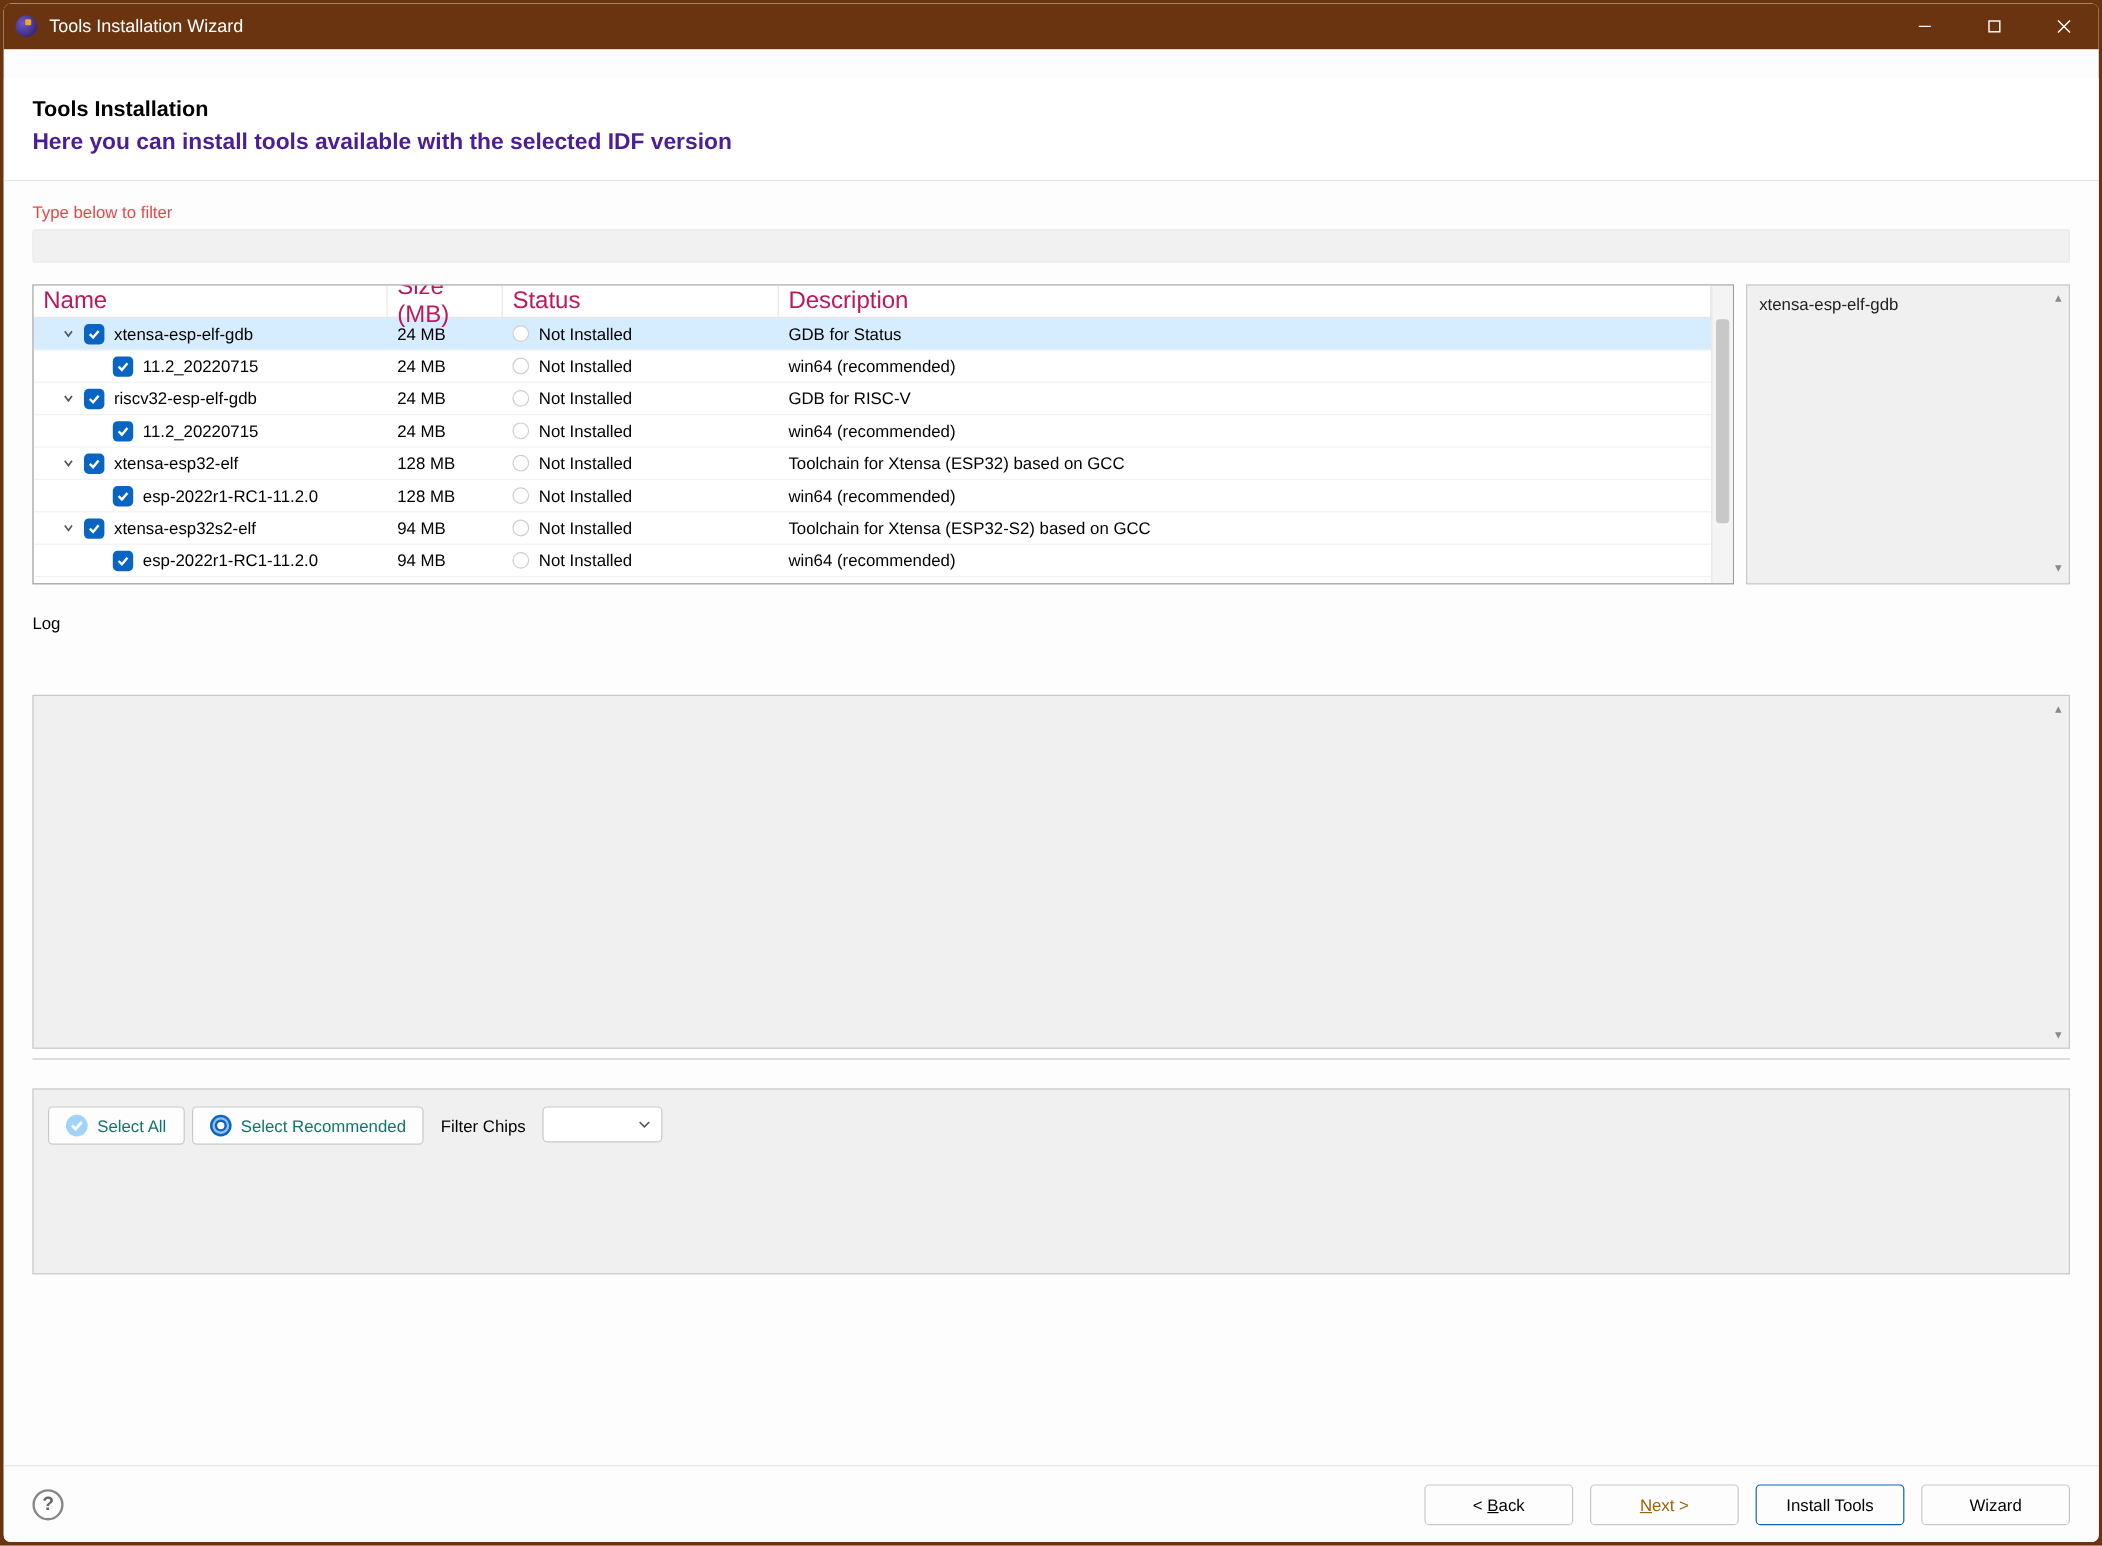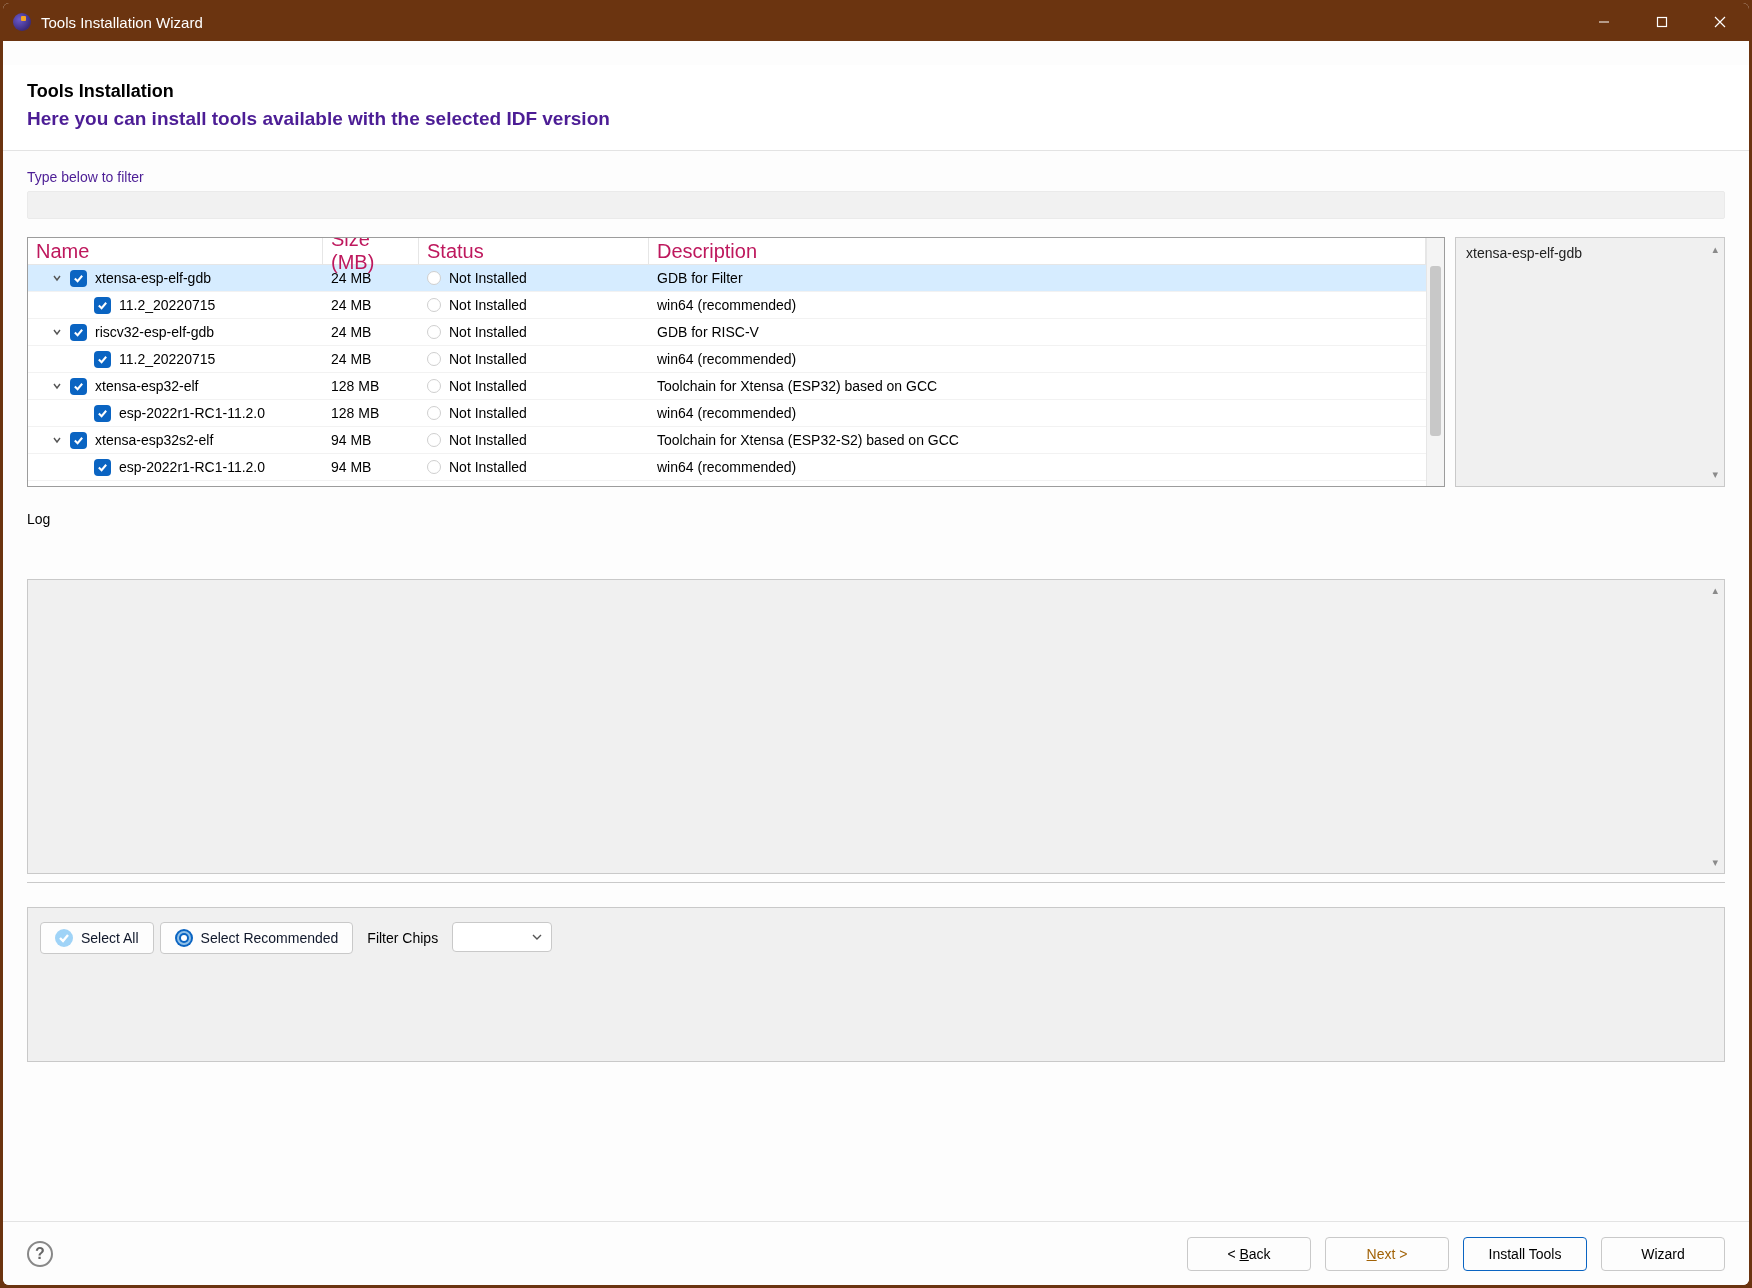--- a/index.html
+++ b/index.html
@@ -67,21 +67,21 @@
   .header-panel .subtitle { font-size:19px; color:#4c1d95;font-weight:bold; }
   
   .main {
     flex:1;
     background:#fdfdfd;
     padding: 18px 24px 0 24px;
     display:flex;
     flex-direction:column;
     min-height:0;
   }
-  .filter-label { font-size:14px; margin-bottom:6px; color:#4c1d95; }
+  .filter-label { font-size:14px; margin-bottom:6px; color:#ef4444; }
   .filter-input {
     width:100%; height:28px;
     background:#f1f1f1;
     border:1px solid #eaeaea;
     border-radius:2px;
   }
   .split {
     margin-top:18px;
     display:flex;
     gap:10px;
@@ -201,21 +201,21 @@
   .btn {
     height:32px;
     border:1px solid #c9c9c9;
     border-radius:4px;
     background:#fdfdfd;
     padding:0 14px;
     display:inline-flex;
     align-items:center;
     gap:8px;
     font-size:14px;
-    color:#0f172a;
+    color:#0f766e;
   }
   .btn .circle {
     width:18px; height:18px;
     border-radius:50%;
     display:inline-flex; align-items:center; justify-content:center;
   }
   .btn .circle.checkblue { background:#9fd3f7;}
   .btn .circle.checkblue svg { stroke:#fff; stroke-width:2.4; fill:none;}
   .btn .circle.radio { background:#0a64c2; position:relative;}
   .btn .circle.radio::after {
@@ -331,21 +331,21 @@
                       <path d="M2 6 L5 9 L10 3"></path>
                     </svg>
                   </span>
                   <span>xtensa-esp-elf-gdb</span>
                 </div>
                 <div class="cell col-size">24 MB</div>
                 <div class="cell col-status">
                   <span class="status-dot"></span>
                   <span>Not Installed</span>
                 </div>
-                <div class="cell col-desc">GDB for Filter</div>
+                <div class="cell col-desc">GDB for Status</div>
               </div>
               <div class="row">
                 <div class="cell col-name">
                   <span style="display: inline-block; width: 54px;"></span>
                   <span class="chk">
                     <svg width="11" height="11" viewBox="0 0 12 12">
                       <path d="M2 6 L5 9 L10 3"></path>
                     </svg>
                   </span>
                   <span>11.2_20220715</span>

